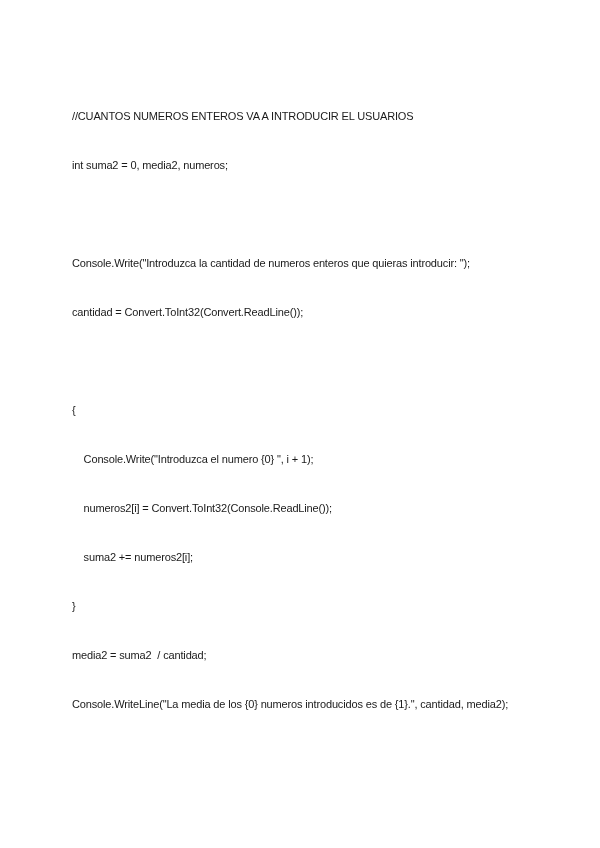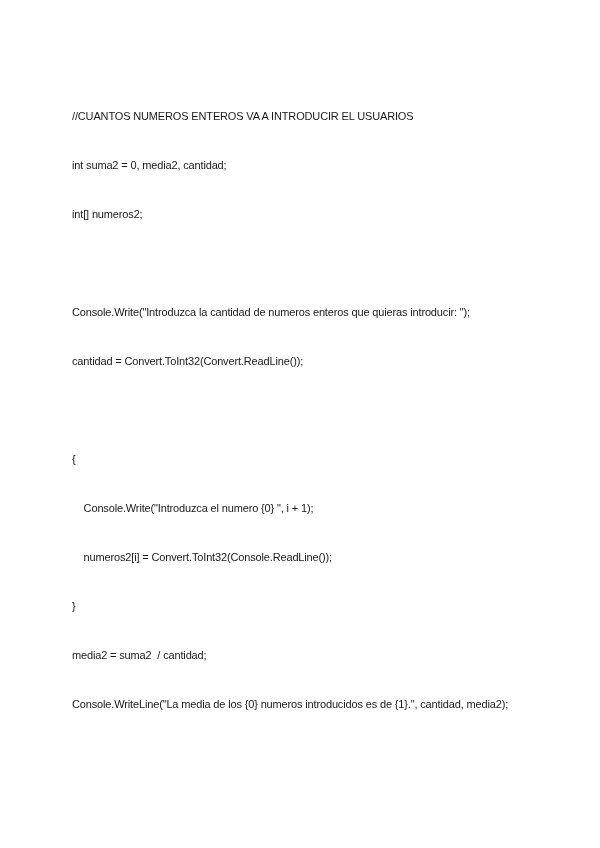--- a/index.html
+++ b/index.html
@@ -19,29 +19,29 @@
   }
   .line { height: 16.35px; display: block; }
   .comment { color: #1a1a1a; }
 </style>
 </head>
 <body>
 
 <div class="page">
   <div class="code">
     <span class="line comment">//CUANTOS NUMEROS ENTEROS VA A INTRODUCIR EL USUARIOS</span>
-    <span class="line">int suma2 = 0, media2, cantidad;</span>
-    <span class="line">int[] numeros2;</span>
+    <span class="line">int suma2 = 0, media2, numeros;</span>
     <span class="line"></span>
     <span class="line">Console.Write("Introduzca la cantidad de numeros enteros que quieras introducir: ");</span>
     <span class="line">cantidad = Convert.ToInt32(Convert.ReadLine());</span>
     <span class="line"></span>
     <span class="line">{</span>
     <span class="line">    Console.Write("Introduzca el numero {0} ", i + 1);</span>
     <span class="line">    numeros2[i] = Convert.ToInt32(Console.ReadLine());</span>
+    <span class="line">    suma2 += numeros2[i];</span>
     <span class="line">}</span>
     <span class="line">media2 = suma2  / cantidad;</span>
     <span class="line">Console.WriteLine("La media de los {0} numeros introducidos es de {1}.", cantidad, media2);</span>
     
     
     
     
     
     
     

